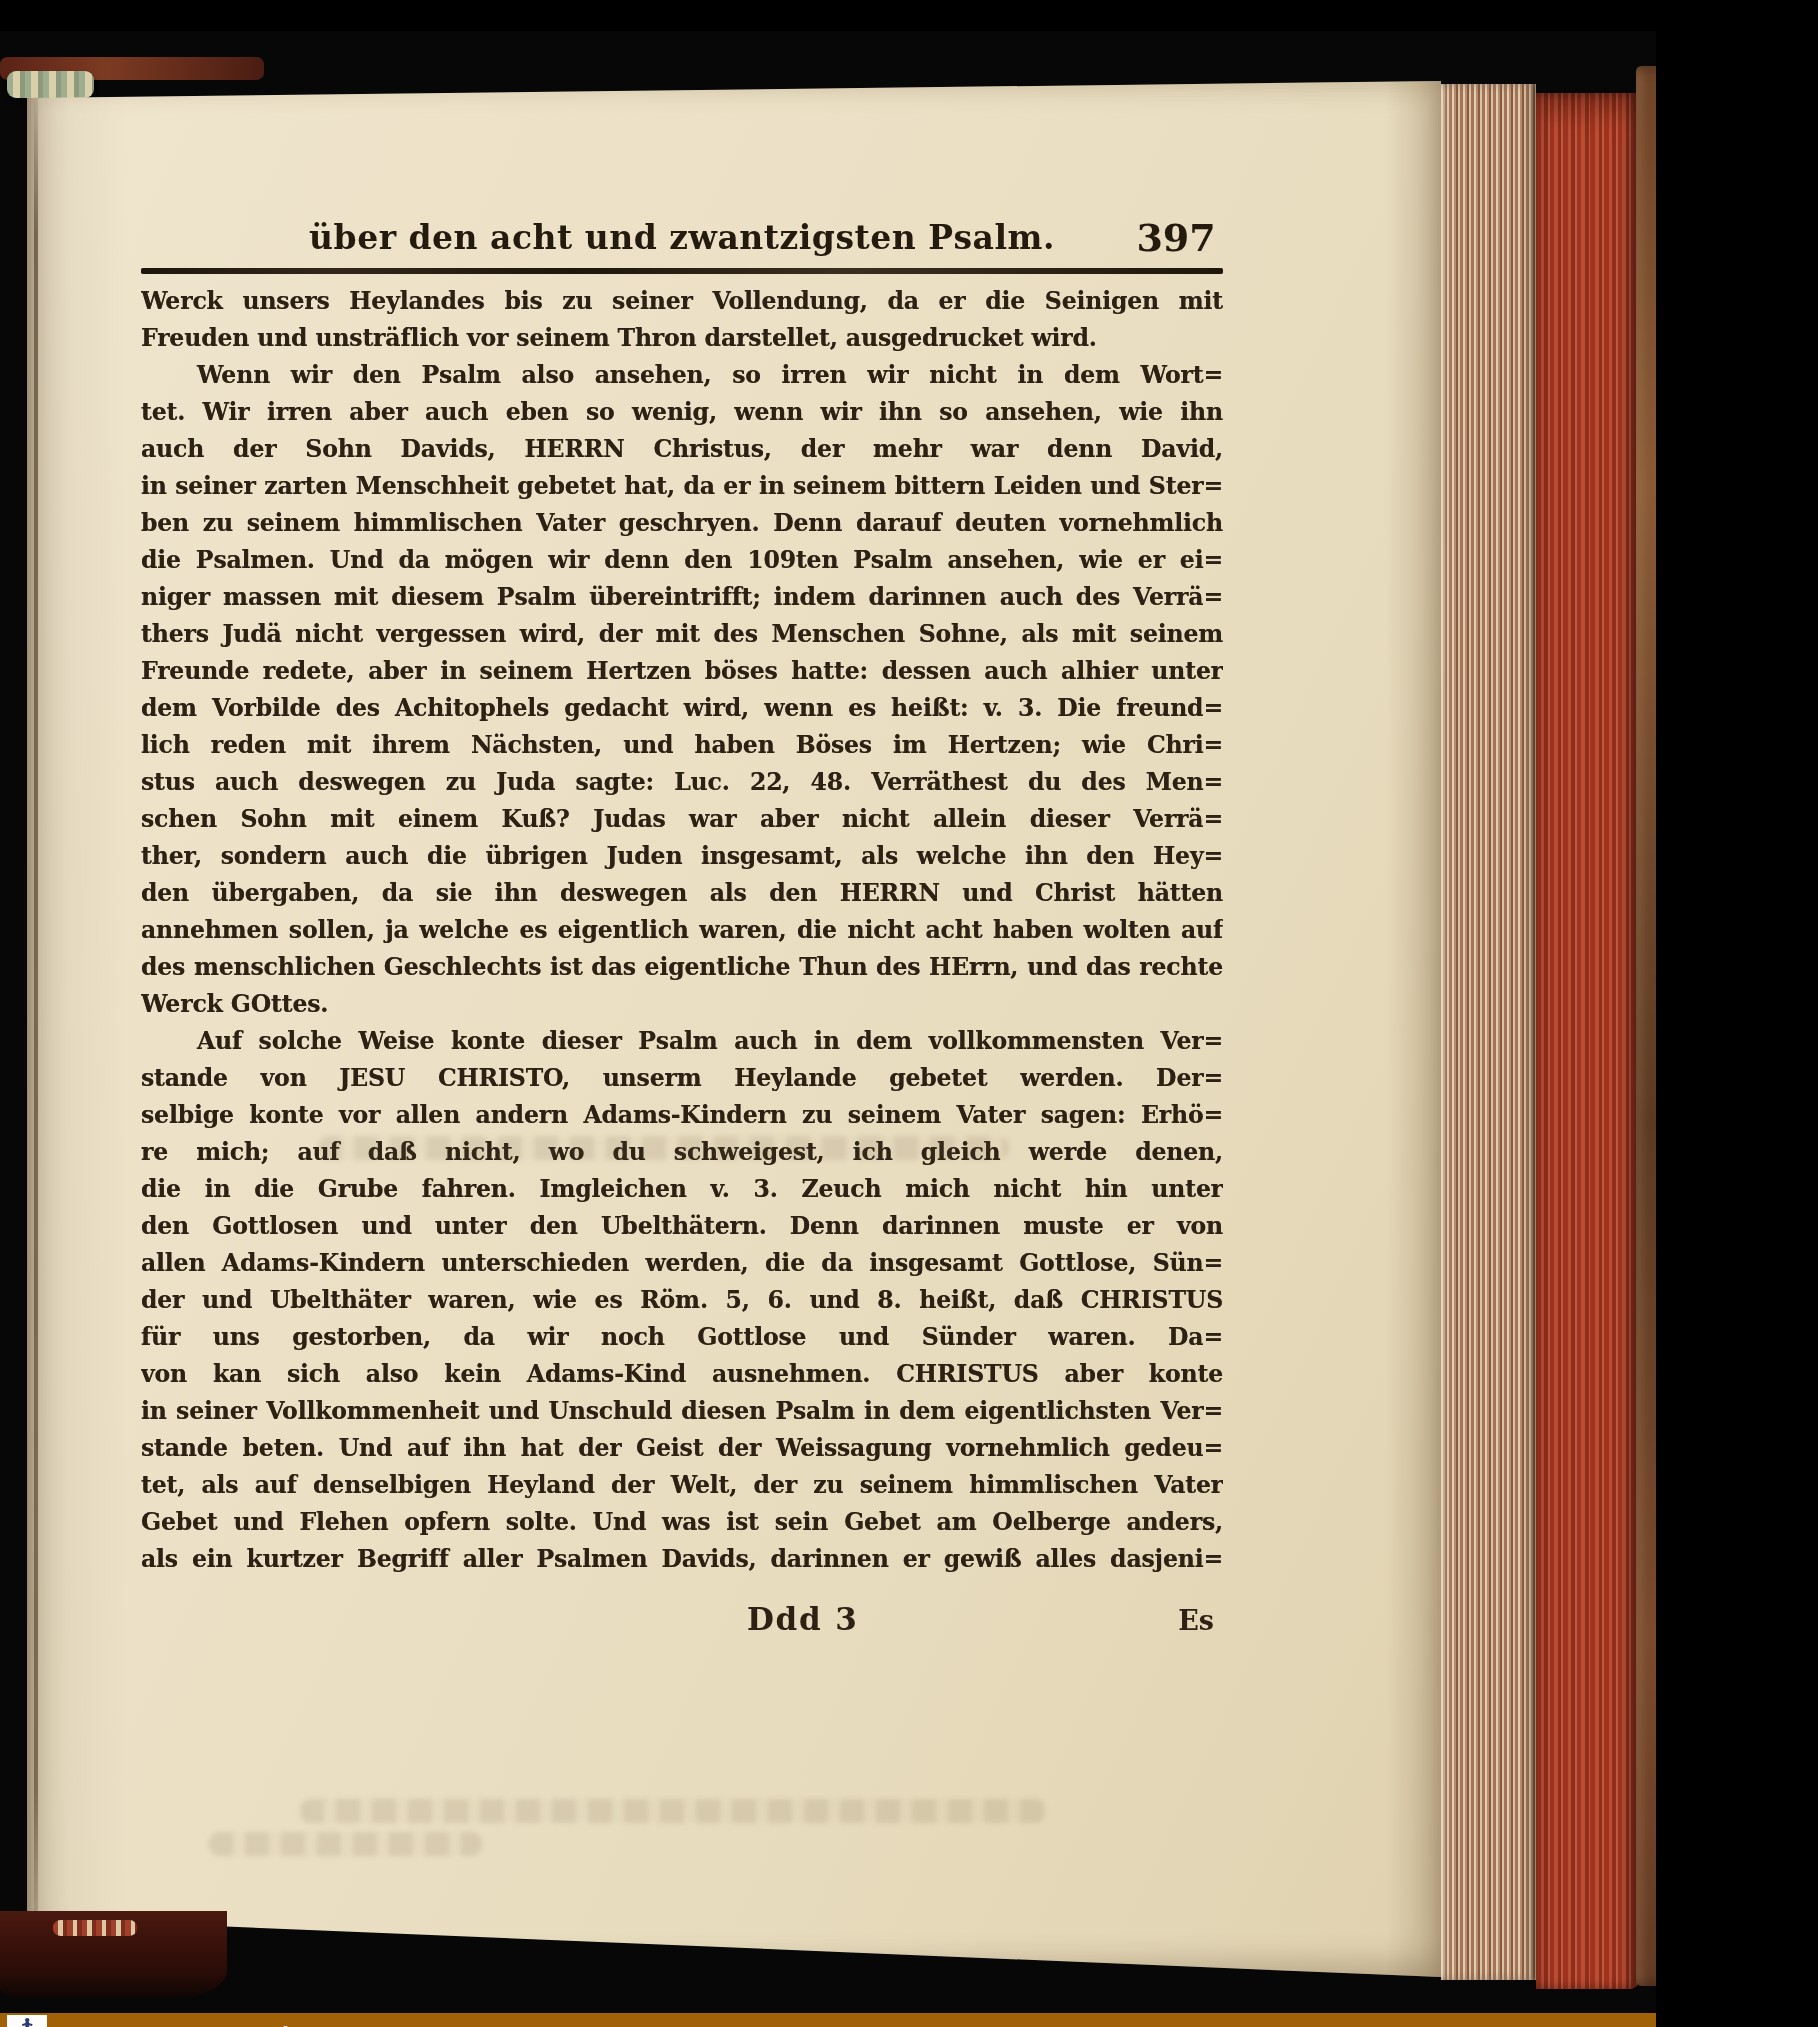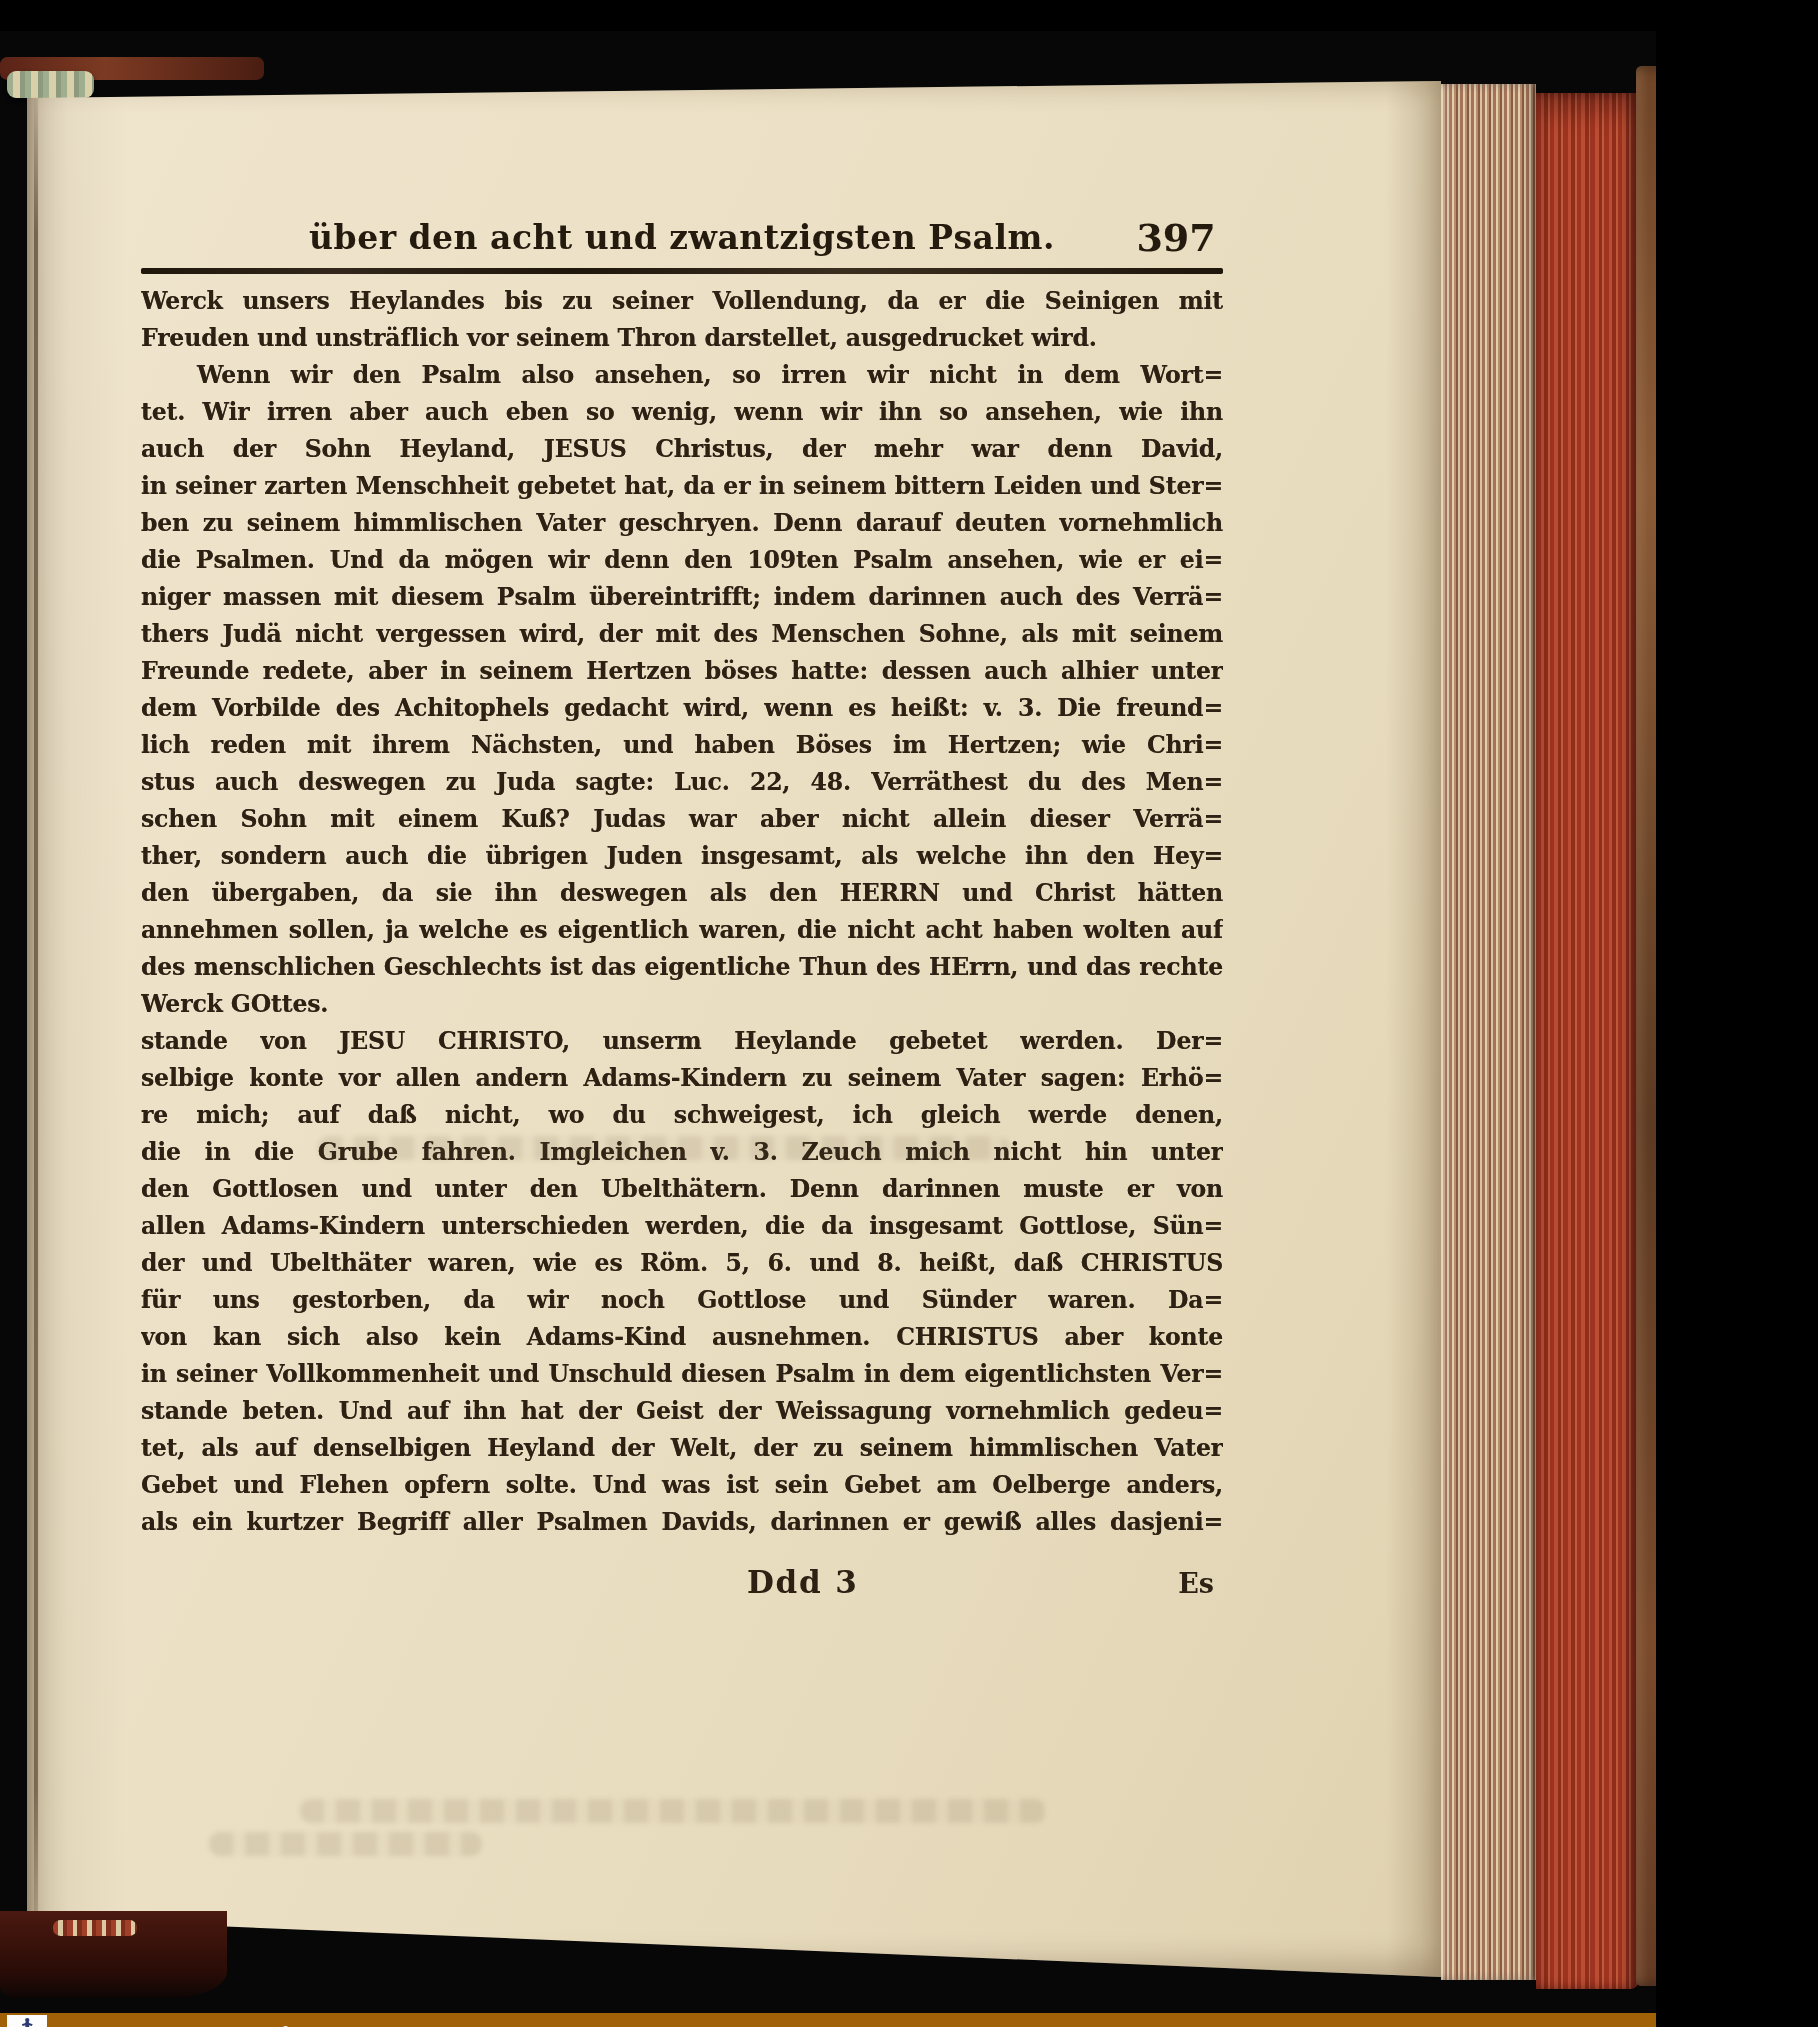--- a/index.html
+++ b/index.html
@@ -147,36 +147,37 @@
         <span class="head-title">über den acht und zwantzigsten Psalm.</span>
         <span class="head-pagenum">397</span>
       </div>
       <div class="head-rule"></div>
 
       <div class="body" id="body-lines">
           <div class="line">Werck unsers Heylandes bis zu seiner Vollendung, da er die Seinigen mit</div>
           <div class="line end">Freuden und unsträflich vor seinem Thron darstellet, ausgedrucket wird.</div>
           <div class="line indent">Wenn wir den Psalm also ansehen, so irren wir nicht in dem Wort=</div>
           <div class="line">tet. Wir irren aber auch eben so wenig, wenn wir ihn so ansehen, wie ihn</div>
-          <div class="line">auch der Sohn Heyland, JESUS Christus, der mehr war denn David,</div>
+          <div class="line">auch der Sohn Davids, HERRN Christus, der mehr war denn David,</div>
           <div class="line">in seiner zarten Menschheit gebetet hat, da er in seinem bittern Leiden und Ster=</div>
           <div class="line">ben zu seinem himmlischen Vater geschryen. Denn darauf deuten vornehmlich</div>
           <div class="line">die Psalmen. Und da mögen wir denn den 109ten Psalm ansehen, wie er ei=</div>
           <div class="line">niger massen mit diesem Psalm übereintrifft; indem darinnen auch des Verrä=</div>
           <div class="line">thers Judä nicht vergessen wird, der mit des Menschen Sohne, als mit seinem</div>
           <div class="line">Freunde redete, aber in seinem Hertzen böses hatte: dessen auch alhier unter</div>
           <div class="line">dem Vorbilde des Achitophels gedacht wird, wenn es heißt: v. 3. Die freund=</div>
           <div class="line">lich reden mit ihrem Nächsten, und haben Böses im Hertzen; wie Chri=</div>
           <div class="line">stus auch deswegen zu Juda sagte: Luc. 22, 48. Verräthest du des Men=</div>
           <div class="line">schen Sohn mit einem Kuß? Judas war aber nicht allein dieser Verrä=</div>
           <div class="line">ther, sondern auch die übrigen Juden insgesamt, als welche ihn den Hey=</div>
           <div class="line">den übergaben, da sie ihn deswegen als den HERRN und Christ hätten</div>
           <div class="line">annehmen sollen, ja welche es eigentlich waren, die nicht acht haben wolten auf</div>
           <div class="line">des menschlichen Geschlechts ist das eigentliche Thun des HErrn, und das rechte</div>
           <div class="line end">Werck GOttes.</div>
+          <div class="line indent">Auf solche Weise konte dieser Psalm auch in dem vollkommensten Ver=</div>
           <div class="line">stande von JESU CHRISTO, unserm Heylande gebetet werden. Der=</div>
           <div class="line">selbige konte vor allen andern Adams-Kindern zu seinem Vater sagen: Erhö=</div>
           <div class="line">re mich; auf daß nicht, wo du schweigest, ich gleich werde denen,</div>
           <div class="line">die in die Grube fahren. Imgleichen v. 3. Zeuch mich nicht hin unter</div>
           <div class="line">den Gottlosen und unter den Ubelthätern. Denn darinnen muste er von</div>
           <div class="line">allen Adams-Kindern unterschieden werden, die da insgesamt Gottlose, Sün=</div>
           <div class="line">der und Ubelthäter waren, wie es Röm. 5, 6. und 8. heißt, daß CHRISTUS</div>
           <div class="line">für uns gestorben, da wir noch Gottlose und Sünder waren. Da=</div>
           <div class="line">von kan sich also kein Adams-Kind ausnehmen. CHRISTUS aber konte</div>
           <div class="line">in seiner Vollkommenheit und Unschuld diesen Psalm in dem eigentlichsten Ver=</div>

